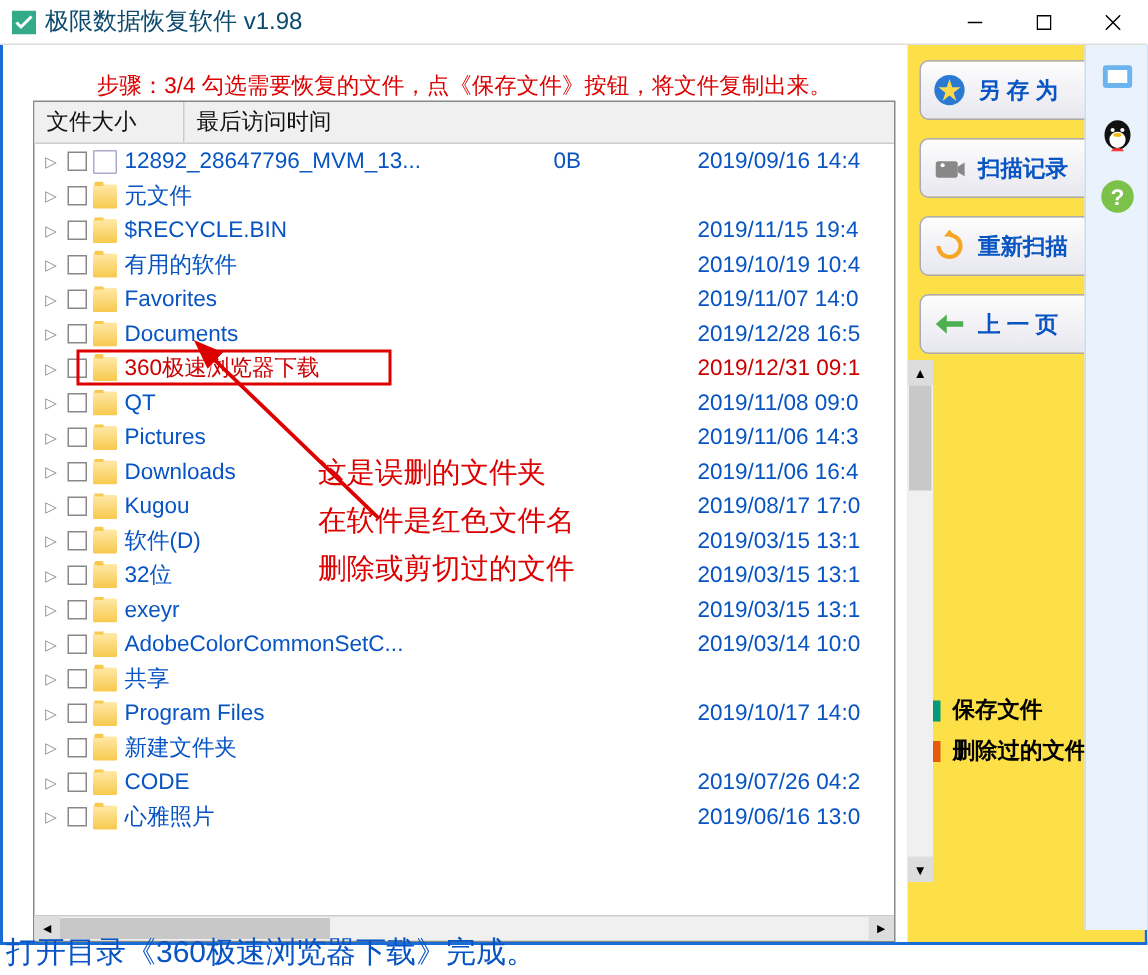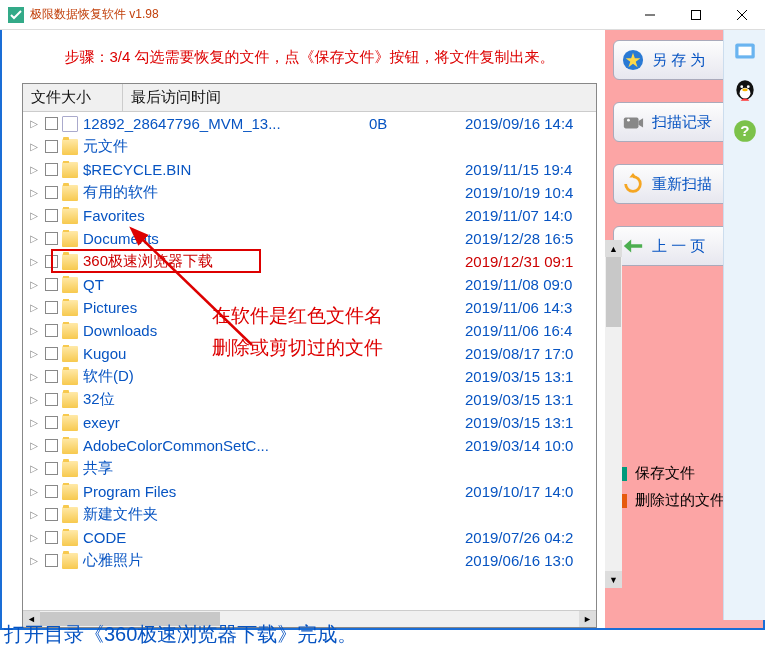--- a/index.html
+++ b/index.html
@@ -1,25 +1,25 @@
 <!DOCTYPE html>
 <html><head>
 <meta charset="utf-8">
 <style>
 * { margin:0; padding:0; box-sizing:border-box; font-family:"Microsoft YaHei","SimSun",sans-serif; }
 body { width:765px; height:650px; background:#fff; position:relative; overflow:hidden; }
 
 .titlebar { height:30px; background:#fff; border-bottom:1px solid #ddd; display:flex; align-items:center; padding-left:8px; }
 .titlebar .app-icon { width:16px; height:16px; margin-right:6px; display:flex; align-items:center; justify-content:center; }
-.titlebar .title { font-size:12px; color:#c2410c; flex:1; }
+.titlebar .title { font-size:16px; color:#0c4a6e; flex:1; }
 .titlebar .winbtn { width:46px; height:30px; display:flex; align-items:center; justify-content:center; cursor:pointer; }
 
 .main { display:flex; height:600px; border:2px solid #1a6dd6; border-top:none; }
 .left { flex:1; padding:8px 8px 0 20px; display:flex; flex-direction:column; position:relative; }
-.instruction { color:#d00; font-size:15px; text-align:center; padding:10px 0 16px; font-weight:500; }
+.instruction { color:#d00; font-size:15px; text-align:center; padding:10px 0 0; font-weight:500; }
 
 .filebox { border:1px solid #888; flex:1; display:flex; flex-direction:column; position:relative; min-height:0; }
 .filehdr { display:flex; background:#f0f0f0; border-bottom:1px solid #ccc; font-size:15px; color:#111; }
 .filehdr > div { padding:4px 8px; border-right:1px solid #ccc; }
 .col-name { flex:1; min-width:0; }
 .col-size { width:100px; }
 .col-date { width:135px; border-right:none!important; }
 
 .filelist { flex:1; overflow:hidden; font-size:15px; position:relative; }
 .row { display:flex; align-items:center; height:23px; color:#0754c2; }
@@ -41,21 +41,21 @@
 .hscroll .thumb { position:absolute; left:0; top:1px; bottom:1px; width:180px; background:#c8c8c8; }
 
 .vscroll { position:absolute; right:-17px; top:210px; bottom:40px; width:17px; background:#f0f0f0; display:flex; flex-direction:column; }
 .vscroll .arr { height:17px; background:#ddd; display:flex; align-items:center; justify-content:center; font-size:9px; cursor:pointer; }
 .vscroll .track { flex:1; position:relative; }
 .vscroll .thumb { position:absolute; top:0; left:1px; right:1px; height:70px; background:#c8c8c8; }
 
 .overlay { position:absolute; left:210px; top:270px; color:#d00; font-size:19px; line-height:32px; pointer-events:none; z-index:10; }
 .arrow-ov { position:absolute; left:120px; top:195px; z-index:9; pointer-events:none; }
 
-.right { width:158px; padding:10px 8px; display:flex; flex-direction:column; gap:22px; background:#fca5a5; }
+.right { width:158px; padding:10px 8px; display:flex; flex-direction:column; gap:12px; background:#fde047;font-weight:bold; }
 .rbtn { height:40px; border:1px solid #aab; border-radius:6px; background:linear-gradient(#fdfdfd,#e7e7ef); display:flex; align-items:center; padding:0 8px; cursor:pointer; font-size:15px; color:#0754c2; gap:8px; }
 .rbtn .ic { width:22px; height:22px; flex-shrink:0; }
 .legend { margin-top:auto; margin-bottom:100px; font-size:15px; }
 .legend-row { display:flex; align-items:center; gap:8px; margin:8px 0; }
 .sq { width:14px; height:14px; }
 
 .toolstrip { position:absolute; right:0; top:30px; width:42px; background:#eaf3fb; border-left:1px solid #cde; height:590px; display:flex; flex-direction:column; align-items:center; padding-top:8px; gap:14px; }
 .toolstrip .tic { width:26px; height:26px; cursor:pointer; border-radius:3px; display:flex; align-items:center; justify-content:center; }
 
 .status { position:absolute; left:4px; bottom:2px; font-size:20px; color:#0754c2; }
@@ -311,20 +311,21 @@
     <svg class="arrow-ov" width="140" height="140">
       <defs>
           <marker id="ah" markerWidth="10" markerHeight="10" refX="2" refY="3" orient="auto">
             <path d="M0,0 L0,6 L8,3 z" fill="#d00"></path>
           </marker>
         </defs>
       <line x1="130" y1="120" x2="18" y2="12" stroke="#d00" stroke-width="2.5" marker-end="url(#ah)"></line>
     </svg>
 
     <div class="overlay">
+      <div>这是误删的文件夹</div>
       <div>在软件是红色文件名</div>
       <div>删除或剪切过的文件</div>
     </div>
 
     <div class="vscroll">
       <div class="arr">▲</div>
       <div class="track">
           <div class="thumb"></div>
         </div>
       <div class="arr">▼</div>

